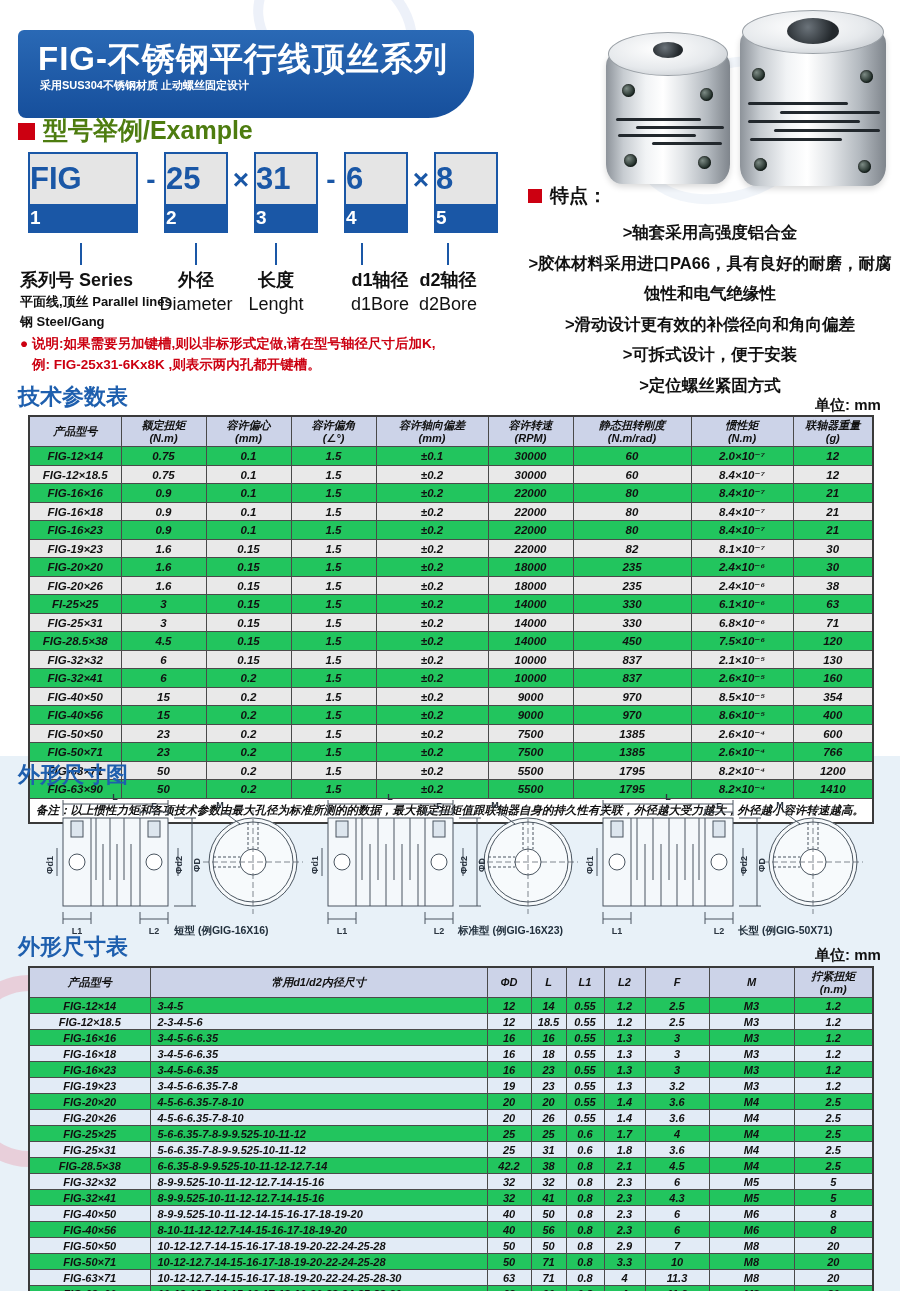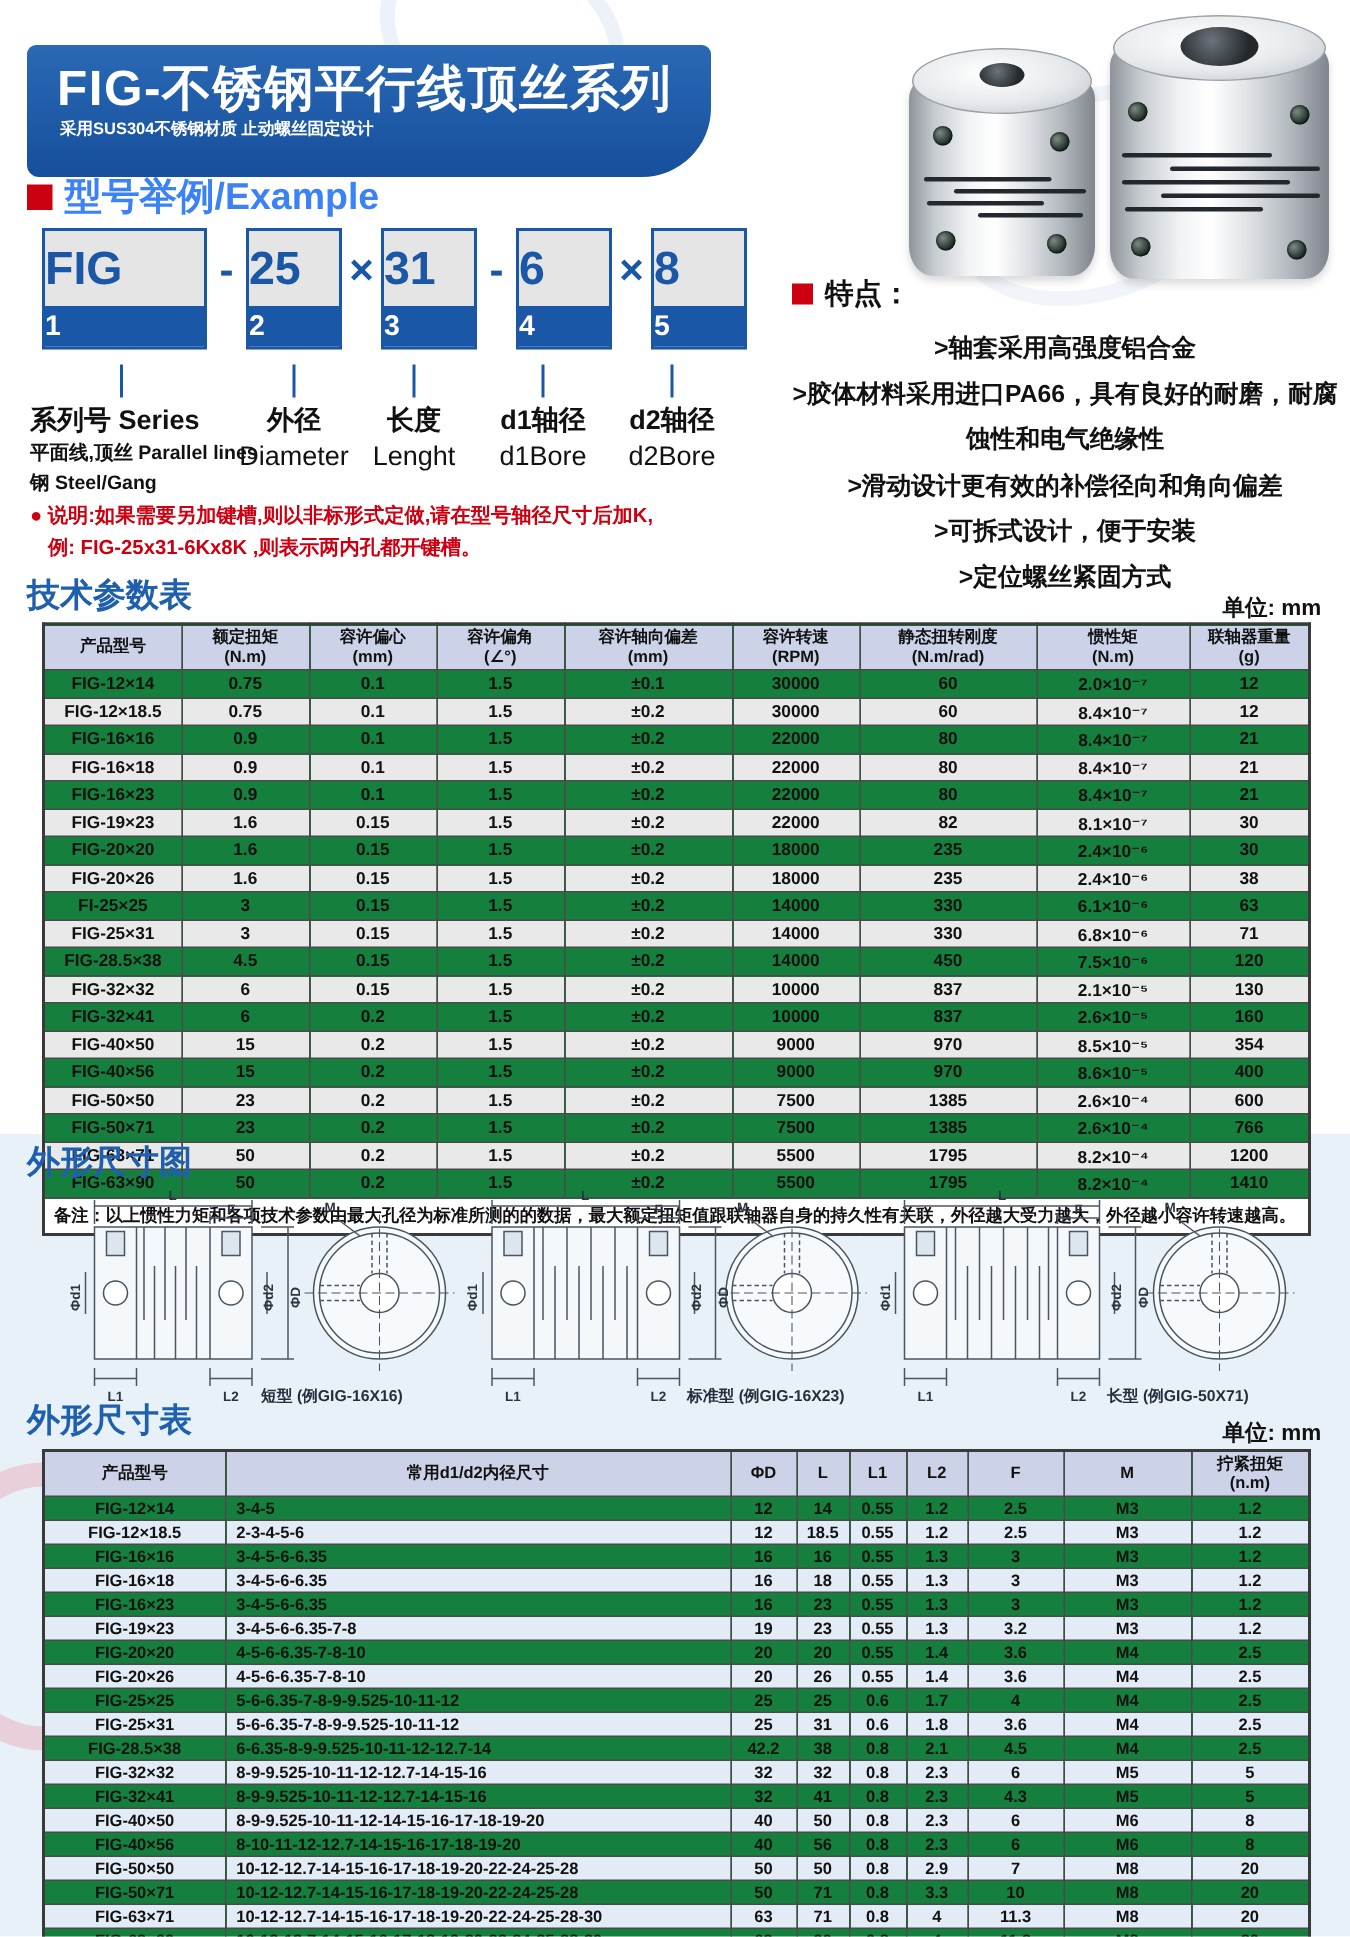--- a/index.html
+++ b/index.html
@@ -27,21 +27,21 @@
     box-shadow:0 3px 6px rgba(0,0,0,.15);}
   .cyl .cap{position:absolute;left:2px;right:2px;top:0;height:42px;border-radius:50%;border:1px solid #9aa0a6;
     background:radial-gradient(ellipse at 42% 38%,#ffffff 0%,#e6e9ec 55%,#b9bec4 100%);}
   .cyl .hole{position:absolute;top:10px;left:50%;transform:translateX(-50%);border-radius:50%;
     background:radial-gradient(circle at 40% 35%,#6b737a,#23282c 70%);}
   .slit{position:absolute;height:3px;background:#22282d;border-radius:2px;}
   .screw{position:absolute;width:13px;height:13px;border-radius:50%;background:radial-gradient(circle at 35% 35%,#7c8a84,#14211c 75%);box-shadow:inset 0 0 2px #000;}
 
   
   .sq{display:inline-block;width:17px;height:17px;background:#cc0011;margin-right:8px;vertical-align:-1px;}
-  .example-heading{position:absolute;left:18px;top:114px;font-size:25px;font-weight:bold;color:#3b82f6;}
+  .example-heading{position:absolute;left:18px;top:114px;font-size:25px;font-weight:bold;color:#4d7c0f;}
   .boxes{position:absolute;left:28px;top:152px;display:flex;align-items:flex-start;}
   .mbox{border:2px solid #1a57a6;background:#e5e5e5;text-align:left;}
   .mbox .val{height:50px;line-height:50px;font-size:31px;font-weight:bold;color:#1a57a6;}
   .mbox .band{height:27px;line-height:27px;background:#1a57a6;color:#fff;font-size:19px;font-weight:bold;}
   .sep{width:26px;text-align:center;font-size:28px;font-weight:bold;color:#1a57a6;margin-top:12px;}
   .tick{position:absolute;top:243px;width:2px;height:22px;background:#1a57a6;}
   .lab{position:absolute;top:268px;color:#111;}
   .lab .b1{font-size:18px;font-weight:bold;line-height:1.35;}
   .lab .b2{font-size:13px;font-weight:bold;line-height:1.5;}
   .lab.center{text-align:center;width:110px;}
@@ -51,21 +51,21 @@
   .features{position:absolute;left:528px;top:162px;width:364px;color:#111;margin-top:21px;}
   .features .fh{font-size:19px;font-weight:bold;margin-bottom:8px;}
   .features .fh .sq{width:14px;height:14px;}
   .feature-line{font-size:16.5px;font-weight:bold;line-height:1.85;text-align:center;}
 
   
   .sec-title{position:absolute;font-size:22px;font-weight:bold;color:#1e5fae;}
   .unit{position:absolute;font-size:15px;font-weight:bold;color:#111;}
 
   
-  table{border-collapse:collapse;table-layout:fixed;background:#15803d;}
+  table{border-collapse:collapse;table-layout:fixed;background:#22c55e;font-style:italic;}
   .dtable{position:absolute;left:28px;width:844px;border:2px solid #3a3a3a;}
   .dtable th,.dtable td{border:1px solid #4a4a4a;overflow:hidden;white-space:nowrap;text-align:center;color:#111;}
   .dtable thead th{background:#ccd3e8;font-size:11px;font-weight:bold;line-height:1.15;padding:2px 0;}
   .tech tbody td{font-size:11.5px;height:15.5px;font-weight:bold;}
   .tech tbody tr:nth-child(even){background:#e9e9e9;}
   .dim tbody td{font-size:11px;height:13px;font-weight:bold;}
   .dim tbody tr:nth-child(even){background:#e2ebf6;}
   .dim tbody td:nth-child(2){text-align:left;padding-left:7px;}
   .note-row td{font-size:10.5px;font-weight:bold;text-align:left !important;padding:4px 6px;background:#fff;}
 
@@ -161,21 +161,21 @@
     <div class="b2">钢 Steel/Gang</div>
   </div>
   <div class="lab center" style="left:141px;">
     <div class="b1">外径</div>
     <div class="b1" style="font-weight:normal">Diameter</div>
   </div>
   <div class="lab center" style="left:221px;">
     <div class="b1">长度</div>
     <div class="b1" style="font-weight:normal">Lenght</div>
   </div>
-  <div class="lab center" style="left:307px;">
+  <div class="lab center" style="left:325px;">
     <div class="b1">d1轴径</div>
     <div class="b1" style="font-weight:normal">d1Bore</div>
   </div>
   <div class="lab center" style="left:393px;">
     <div class="b1">d2轴径</div>
     <div class="b1" style="font-weight:normal">d2Bore</div>
   </div>
 
   <div class="rednote">
     <div>● 说明:如果需要另加键槽,则以非标形式定做,请在型号轴径尺寸后加K,</div>

